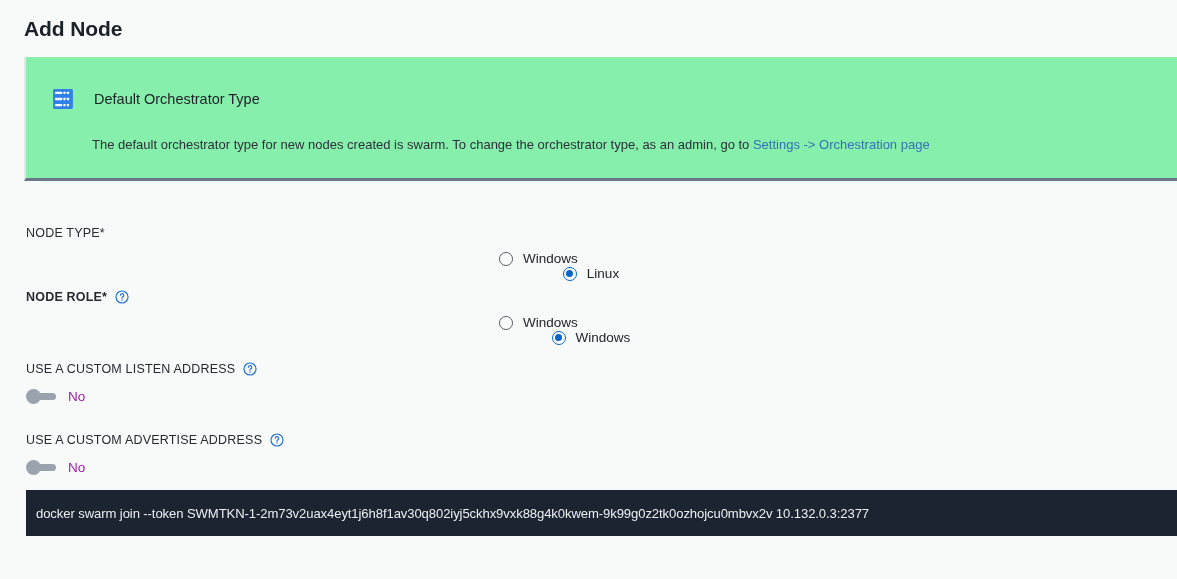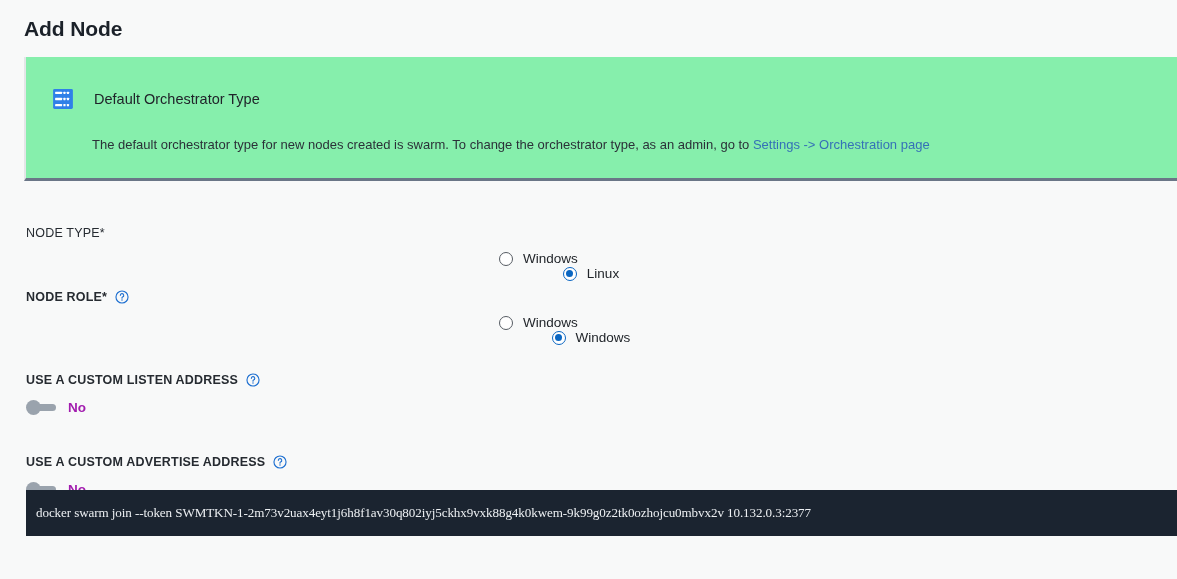--- a/index.html
+++ b/index.html
@@ -137,21 +137,21 @@
     height: 7px;
     border-radius: 50%;
     background: #0a66c2;
   }
   .radio-label {
     margin-left: 10px;
     font-size: 13.5px;
     color: #22262b;
   }
 
-  .toggle-block { margin-top: 36px; font-weight: bold; }
+  .toggle-block { margin-top: 25px; }
   .toggle-row {
     display: flex;
     align-items: center;
     margin-top: 8px;
     height: 20px;
     cursor: pointer;
   }
   .toggle {
     width: 30px;
     height: 15px;
@@ -195,21 +195,21 @@
     top: 490px;
     width: 1151px;
     height: 46px;
     background: #1b2430;
     display: flex;
     align-items: center;
     overflow: hidden;
   }
   .code-text {
     padding-left: 10px;
-    font-family: Liberation Serif, serif;
+    font-family: Liberation Sans, sans-serif;
     font-size: 13.1px;
     color: #eceff2;
     white-space: nowrap;
     letter-spacing: -0.1px;
   }
 </style>
 </head>
 <body>
 
 <div class="page">

